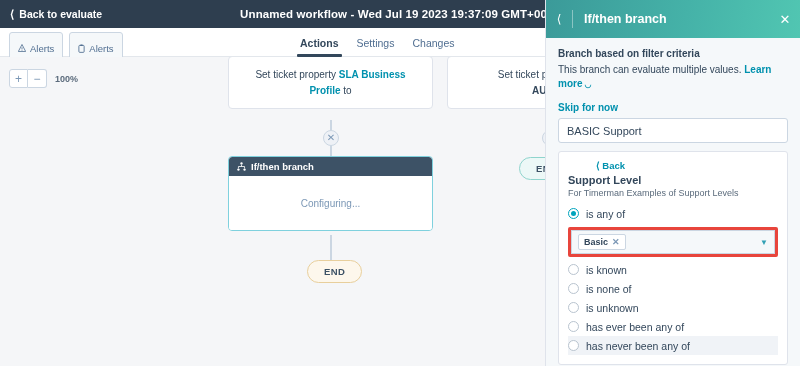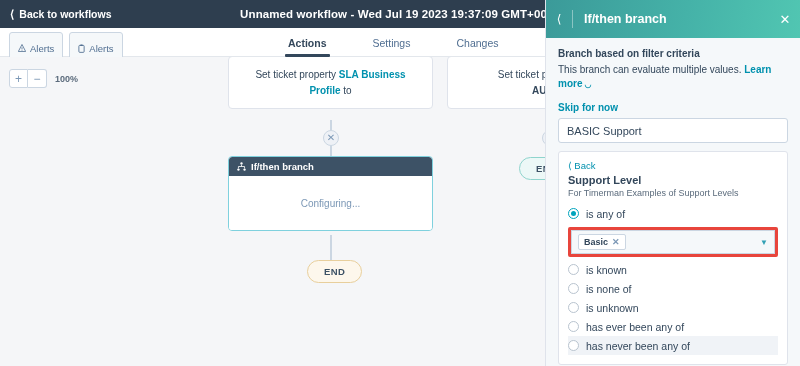--- a/index.html
+++ b/index.html
@@ -34,21 +34,21 @@
     position: absolute; left: 0; top: 28px; width: 800px; height: 29px;
     background: #fff; border-bottom: 1px solid #e3e7ec;
   }
   .pillbtns { position: absolute; left: 9px; top: 4px; display: flex; gap: 6px; }
   .pillbtn {
     display: flex; align-items: center; gap: 4px;
     height: 32px; padding: 0 8px;
     background: #f5f8fa; border: 1px solid #cbd6e2; border-radius: 3px;
     font-size: 9.5px; color: #506e91; cursor: pointer;
   }
-  .tabs { position: absolute; left: 288px; top: 0; height: 16px; display: flex; gap: 46px; }
+  .tabs { position: absolute; left: 300px; top: 0; height: 16px; display: flex; gap: 18px; }
   .tab {
     position: relative; height: 29px; display: flex; align-items: center;
     font-size: 10.5px; color: #506e91; cursor: pointer; white-space: nowrap;
   }
   .tab.active { color: #33475b; font-weight: bold; }
   .tab.active::after {
     content: ""; position: absolute; left: -3px; right: -3px; bottom: 0;
     height: 3px; background: #33475b; border-radius: 1px;
   }
 
@@ -141,21 +141,21 @@
     margin-top: 5px; width: 100%; height: 25px;
     border: 1px solid #cbd6e2; border-radius: 3px; background: #fff;
     padding: 0 8px; font-size: 11px; color: #33475b;
     font-family: "Liberation Sans", sans-serif;
   }
 
   .filtbox {
     margin-top: 8px; background: #fff; border: 1px solid #dfe3eb; border-radius: 3px;
     padding: 8px 9px 9px 9px;
   }
-  .backlnk { font-size: 9.5px; font-weight: normal; color: #0091ae; cursor: pointer; }
+  .backlnk { font-size: 9.5px; font-weight: bold; color: #0091ae; cursor: pointer; margin-left: 28px; }
   .f-title { margin-top: 3px; font-size: 11px; font-weight: bold; color: #33475b; }
   .f-desc { margin-top: 2px; font-size: 9px; color: #5b6b7c; }
 
   .opt { display: flex; align-items: center; gap: 7px; height: 19px; cursor: pointer; }
   .opt-label { font-size: 10.5px; color: #33475b; }
   .radio {
     width: 11px; height: 11px; border-radius: 50%;
     border: 1px solid #b9c4cf; background: #fff; flex: 0 0 11px;
     position: relative;
   }
@@ -185,21 +185,21 @@
   svg { display: block; }
 </style>
 </head>
 <body>
 
 <div id="app">
 
   <div class="topbar">
     <div class="back-link">
       <span class="chev-left">⟨</span>
-      <span>Back to workflows</span>
+      <span>Back to evaluate</span>
     </div>
     <div class="wf-title">Unnamed workflow - Wed Jul 19 2023 19:37:09 GMT+0000</div>
   </div>
 
   <div class="subbar">
     <div class="pillbtns">
       <div class="pillbtn">
         <span>
           <svg width="8" height="8" viewBox="0 0 10 10">
               <path d="M5 0.6 L9.6 9.4 L0.4 9.4 Z" fill="none" stroke="#506e91" stroke-width="1"></path>

